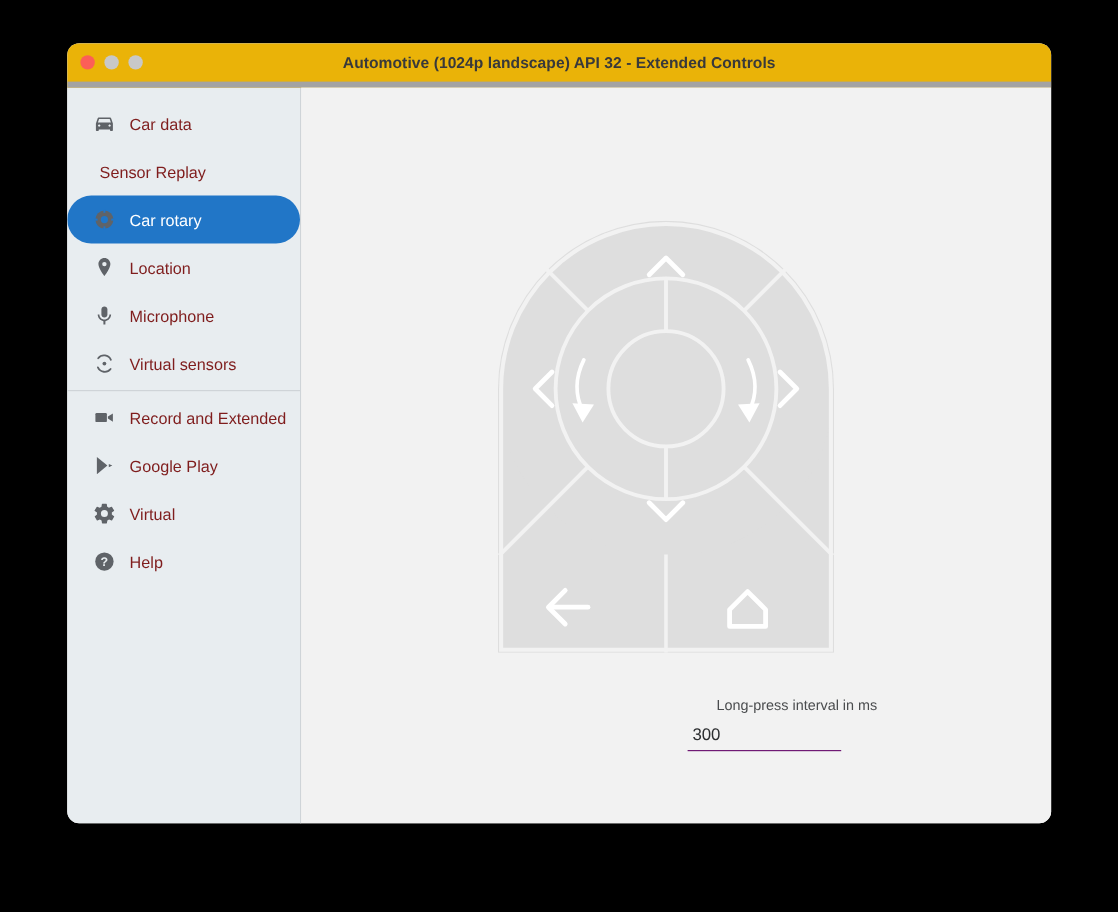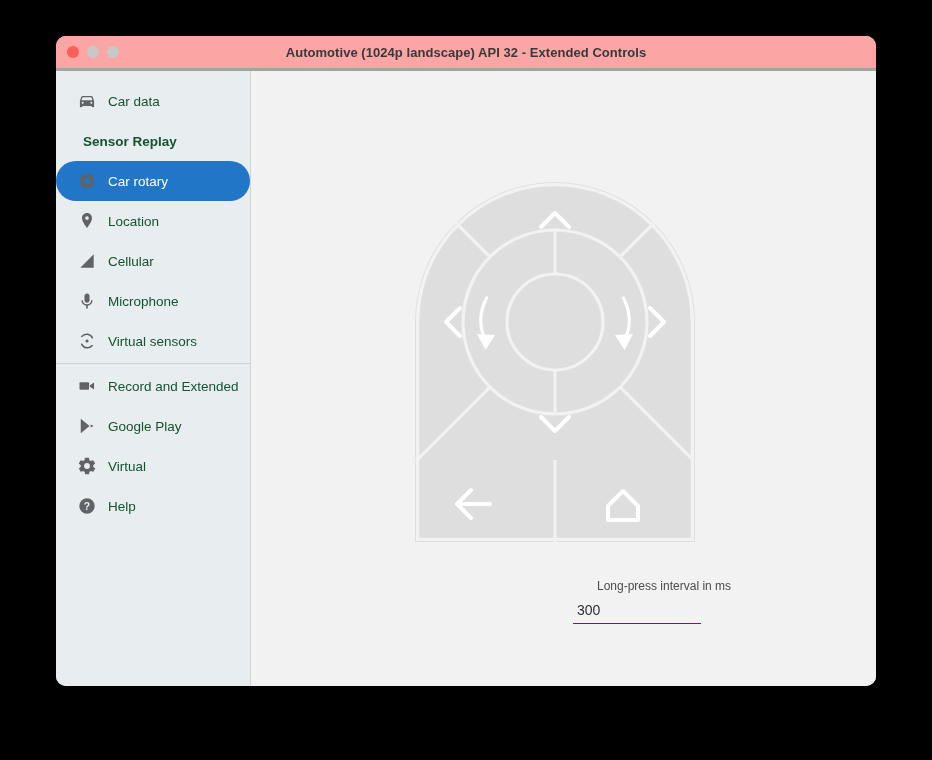--- a/index.html
+++ b/index.html
@@ -28,22 +28,22 @@
     height: 650px;
     background: #f2f2f2;
     border-radius: 10px;
     overflow: hidden;
     box-shadow: 0 6px 24px rgba(0,0,0,0.45);
   }
 
   .titlebar {
     position: relative;
     height: 32px;
-    background: #fca5a5;
-    border-bottom: 3px solid #a3a3a3;
+    background: #eab308;
+    border-bottom: 5px solid #a3a3a3;
     display: flex;
     align-items: center;
   }
 
   .traffic {
     position: absolute;
     left: 11px;
     top: 50%;
     transform: translateY(-50%);
     display: flex;
@@ -97,32 +97,31 @@
     width: 22px;
     height: 22px;
     margin-right: 10px;
     flex: 0 0 22px;
     display: flex;
     align-items: center;
     justify-content: center;
   }
   .nav-item .lbl {
     font-size: 13.5px;
-    color: #14532d;
+    color: #7f1d1d;
     white-space: nowrap;
   }
   .nav-item.selected {
     background: #2176c7;
     border-radius: 20px;
   }
   .nav-item.selected .lbl { color: #ffffff; }
 
   .nav-item.sub {
     padding-left: 27px;
-    font-weight: bold;
   }
   .nav-item.sub .lbl { font-size: 13.5px; }
 
   .divider {
     height: 1px;
     background: #cfd4d8;
     margin: 2px 0 2px 0;
   }
 
   
@@ -216,28 +215,20 @@
 
         <div class="nav-item">
           <span class="ico">
             <svg width="20" height="20" viewBox="0 0 24 24" fill="#5f6368">
               <path d="M12 2.5c-3.3 0-6 2.7-6 6 0 4.5 6 12 6 12s6-7.5 6-12c0-3.3-2.7-6-6-6zm0 8.2a2.2 2.2 0 1 1 0-4.4 2.2 2.2 0 0 1 0 4.4z"></path>
             </svg>
           </span>
           <span class="lbl">Location</span>
         </div>
 
-        <div class="nav-item">
-          <span class="ico">
-            <svg width="20" height="20" viewBox="0 0 24 24" fill="#5f6368">
-              <path d="M4 20h16V4L4 20z"></path>
-            </svg>
-          </span>
-          <span class="lbl">Cellular</span>
-        </div>
 
         <div class="nav-item">
           <span class="ico">
             <svg width="20" height="20" viewBox="0 0 24 24" fill="#5f6368">
               <path d="M12 14c1.7 0 3-1.3 3-3V6c0-1.7-1.3-3-3-3S9 4.3 9 6v5c0 1.7 1.3 3 3 3z"></path>
               <path d="M17 11c0 2.8-2.2 5-5 5s-5-2.2-5-5H5.3c0 3.3 2.5 6.1 5.7 6.6V21h2v-3.4c3.2-.5 5.7-3.3 5.7-6.6H17z"></path>
             </svg>
           </span>
           <span class="lbl">Microphone</span>
         </div>

